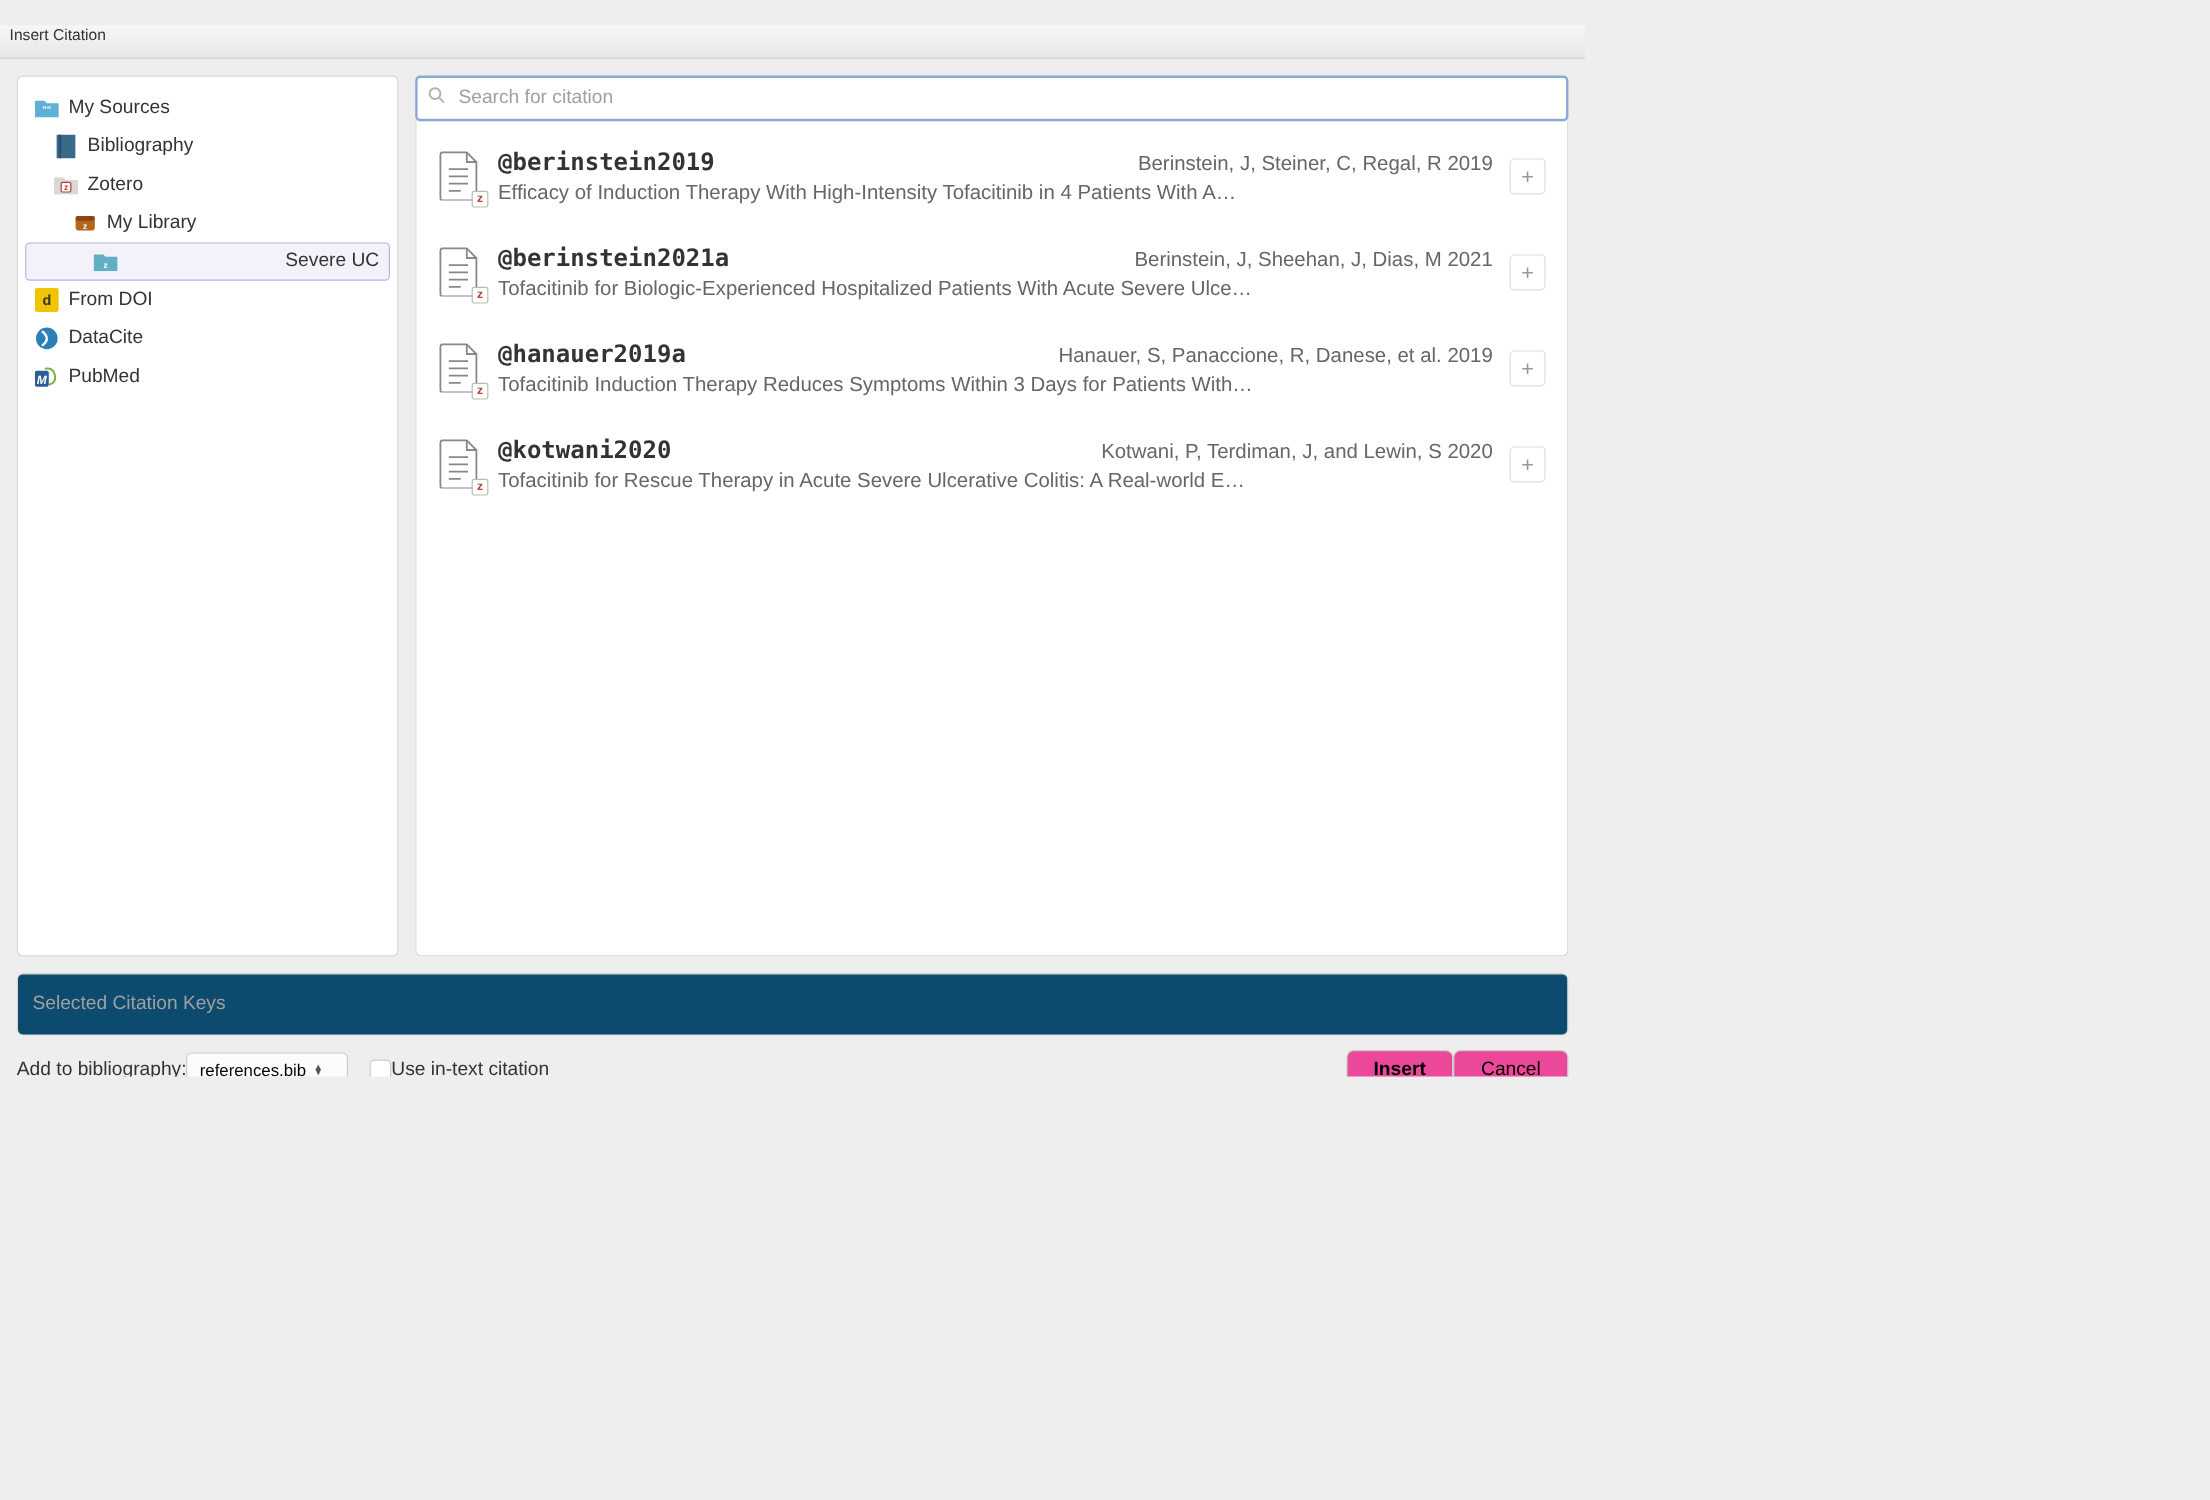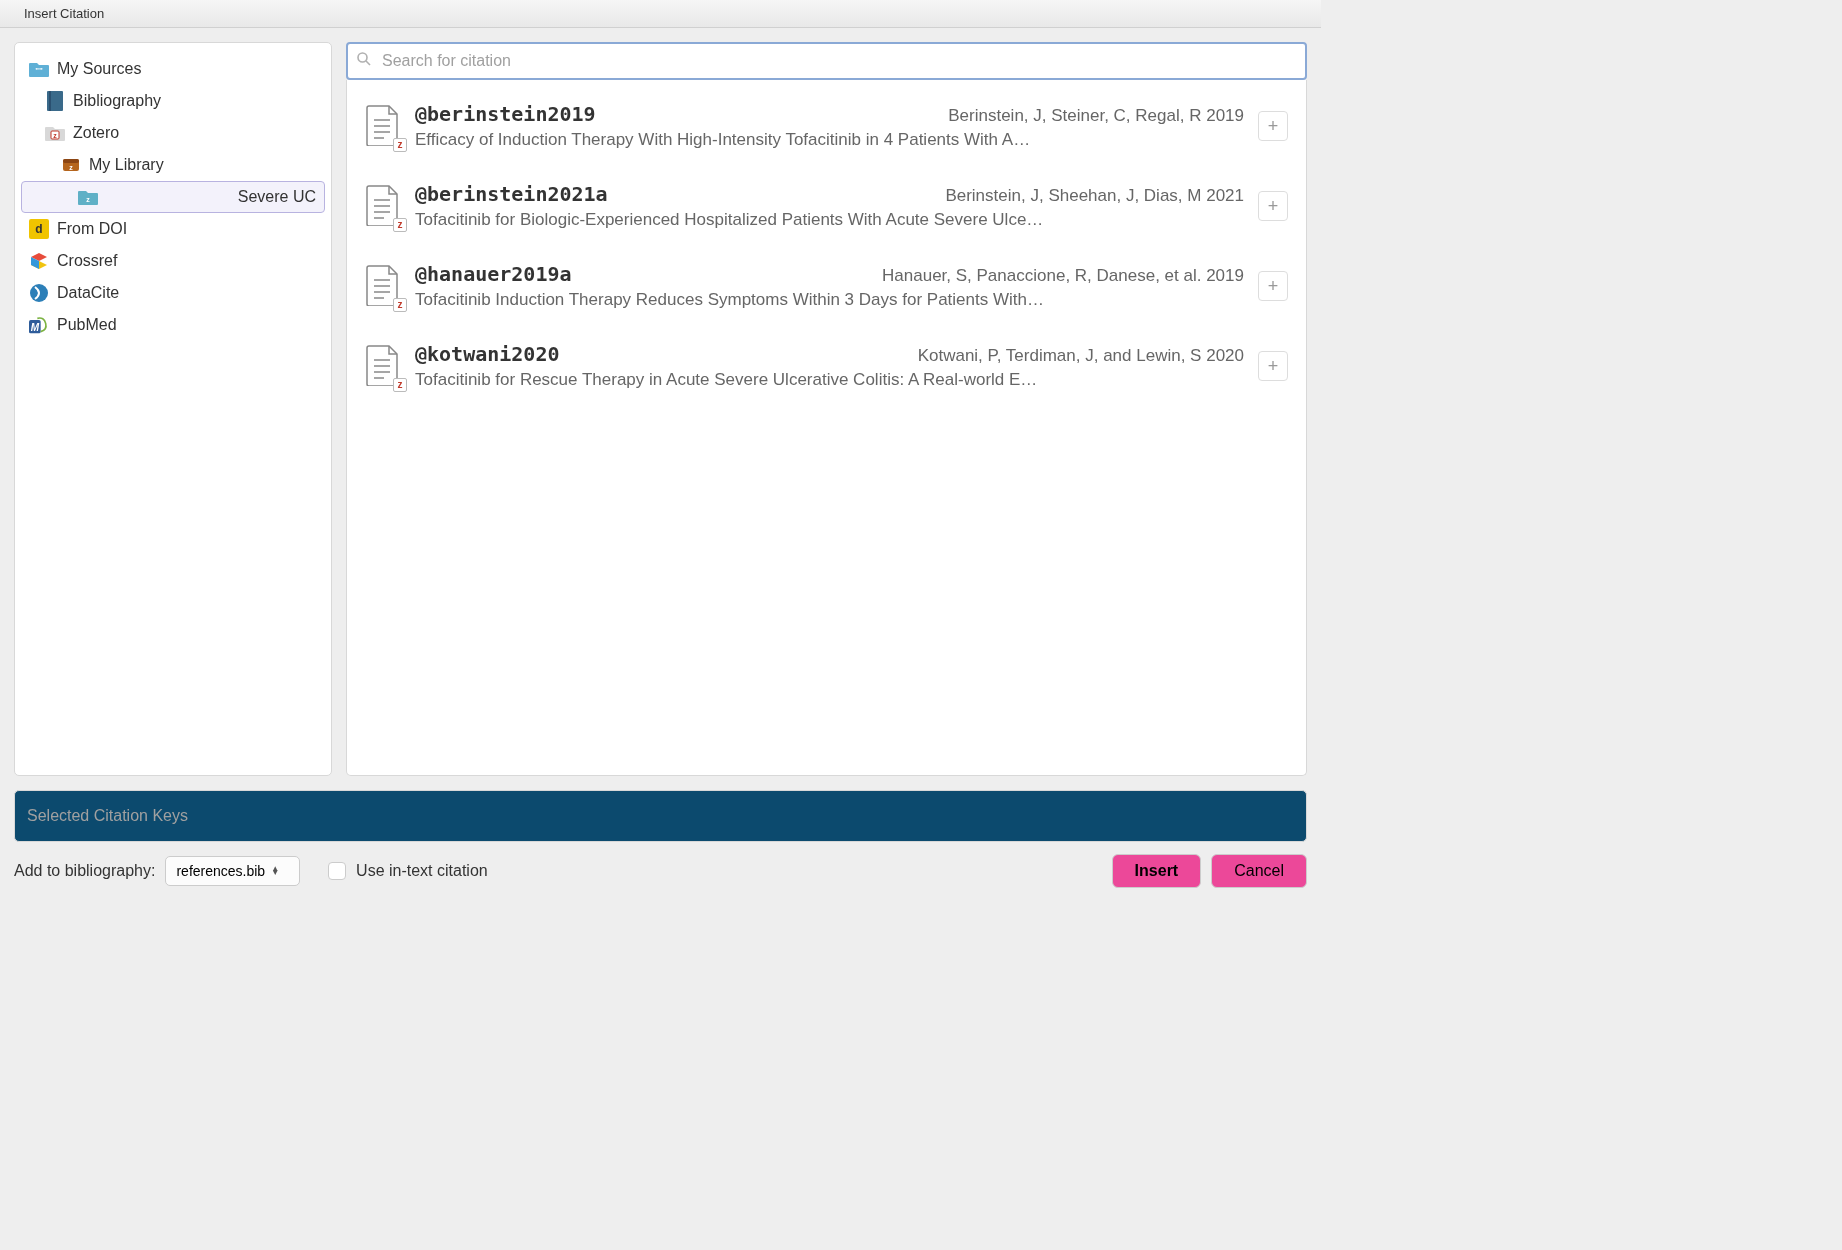--- a/index.html
+++ b/index.html
@@ -12,24 +12,24 @@
       background: #eeeeee;
       width: 1321px;
       height: 897px;
       overflow: hidden;
     }
     .titlebar {
       background: linear-gradient(to bottom, #f6f6f6, #e8e8e8);
       border-bottom: 1px solid #d0d0d0;
       height: 28px;
       display: flex;
-      align-items: center;
-      padding-left: 24px;
+      padding-left: 8px;
       font-size: 13px;
       color: #333;
+      margin-top: 21px;
     }
     .main-area {
       display: flex;
       padding: 14px;
       gap: 14px;
       height: 762px;
     }
     .sidebar {
       width: 318px;
       background: #fff;
@@ -184,21 +184,20 @@
       display: flex;
       align-items: center;
       padding: 0 12px;
       color: #a0a0a0;
       font-size: 16px;
     }
     .footer {
       display: flex;
       align-items: center;
       padding: 12px 14px;
-      gap: 10px;
     }
     .footer-label {
       font-size: 16px;
       color: #333;
     }
     .bib-select {
       height: 30px;
       border: 1px solid #ccc;
       border-radius: 5px;
       background: #fcfcfc;
@@ -313,30 +312,20 @@
     <div class="tree-item level-1">
       <span class="icon-box">
         <svg width="20" height="20" viewBox="0 0 20 20">
             <rect width="20" height="20" rx="2" fill="#f0c400"></rect>
             <text x="10" y="14" text-anchor="middle" font-size="12" fill="#333" font-weight="bold">d</text>
           </svg>
       </span>
       <span>From DOI</span>
     </div>
 
-    <div class="tree-item level-1">
-      <span class="icon-box">
-        <svg width="20" height="20" viewBox="0 0 20 20">
-            <polygon points="2,6 10,2 18,6 10,10" fill="#e74c3c"></polygon>
-            <polygon points="2,14 10,10 18,14 10,18" fill="#f1c40f"></polygon>
-            <polygon points="2,6 2,14 10,18 10,10" fill="#3498db"></polygon>
-          </svg>
-      </span>
-      <span>Crossref</span>
-    </div>
 
     <div class="tree-item level-1">
       <span class="icon-box">
         <svg width="20" height="20" viewBox="0 0 20 20">
             <circle cx="10" cy="10" r="9" fill="#2c7fb8"></circle>
             <path d="M6 4 Q14 10 6 16" stroke="#fff" stroke-width="2" fill="none"></path>
           </svg>
       </span>
       <span>DataCite</span>
     </div>

